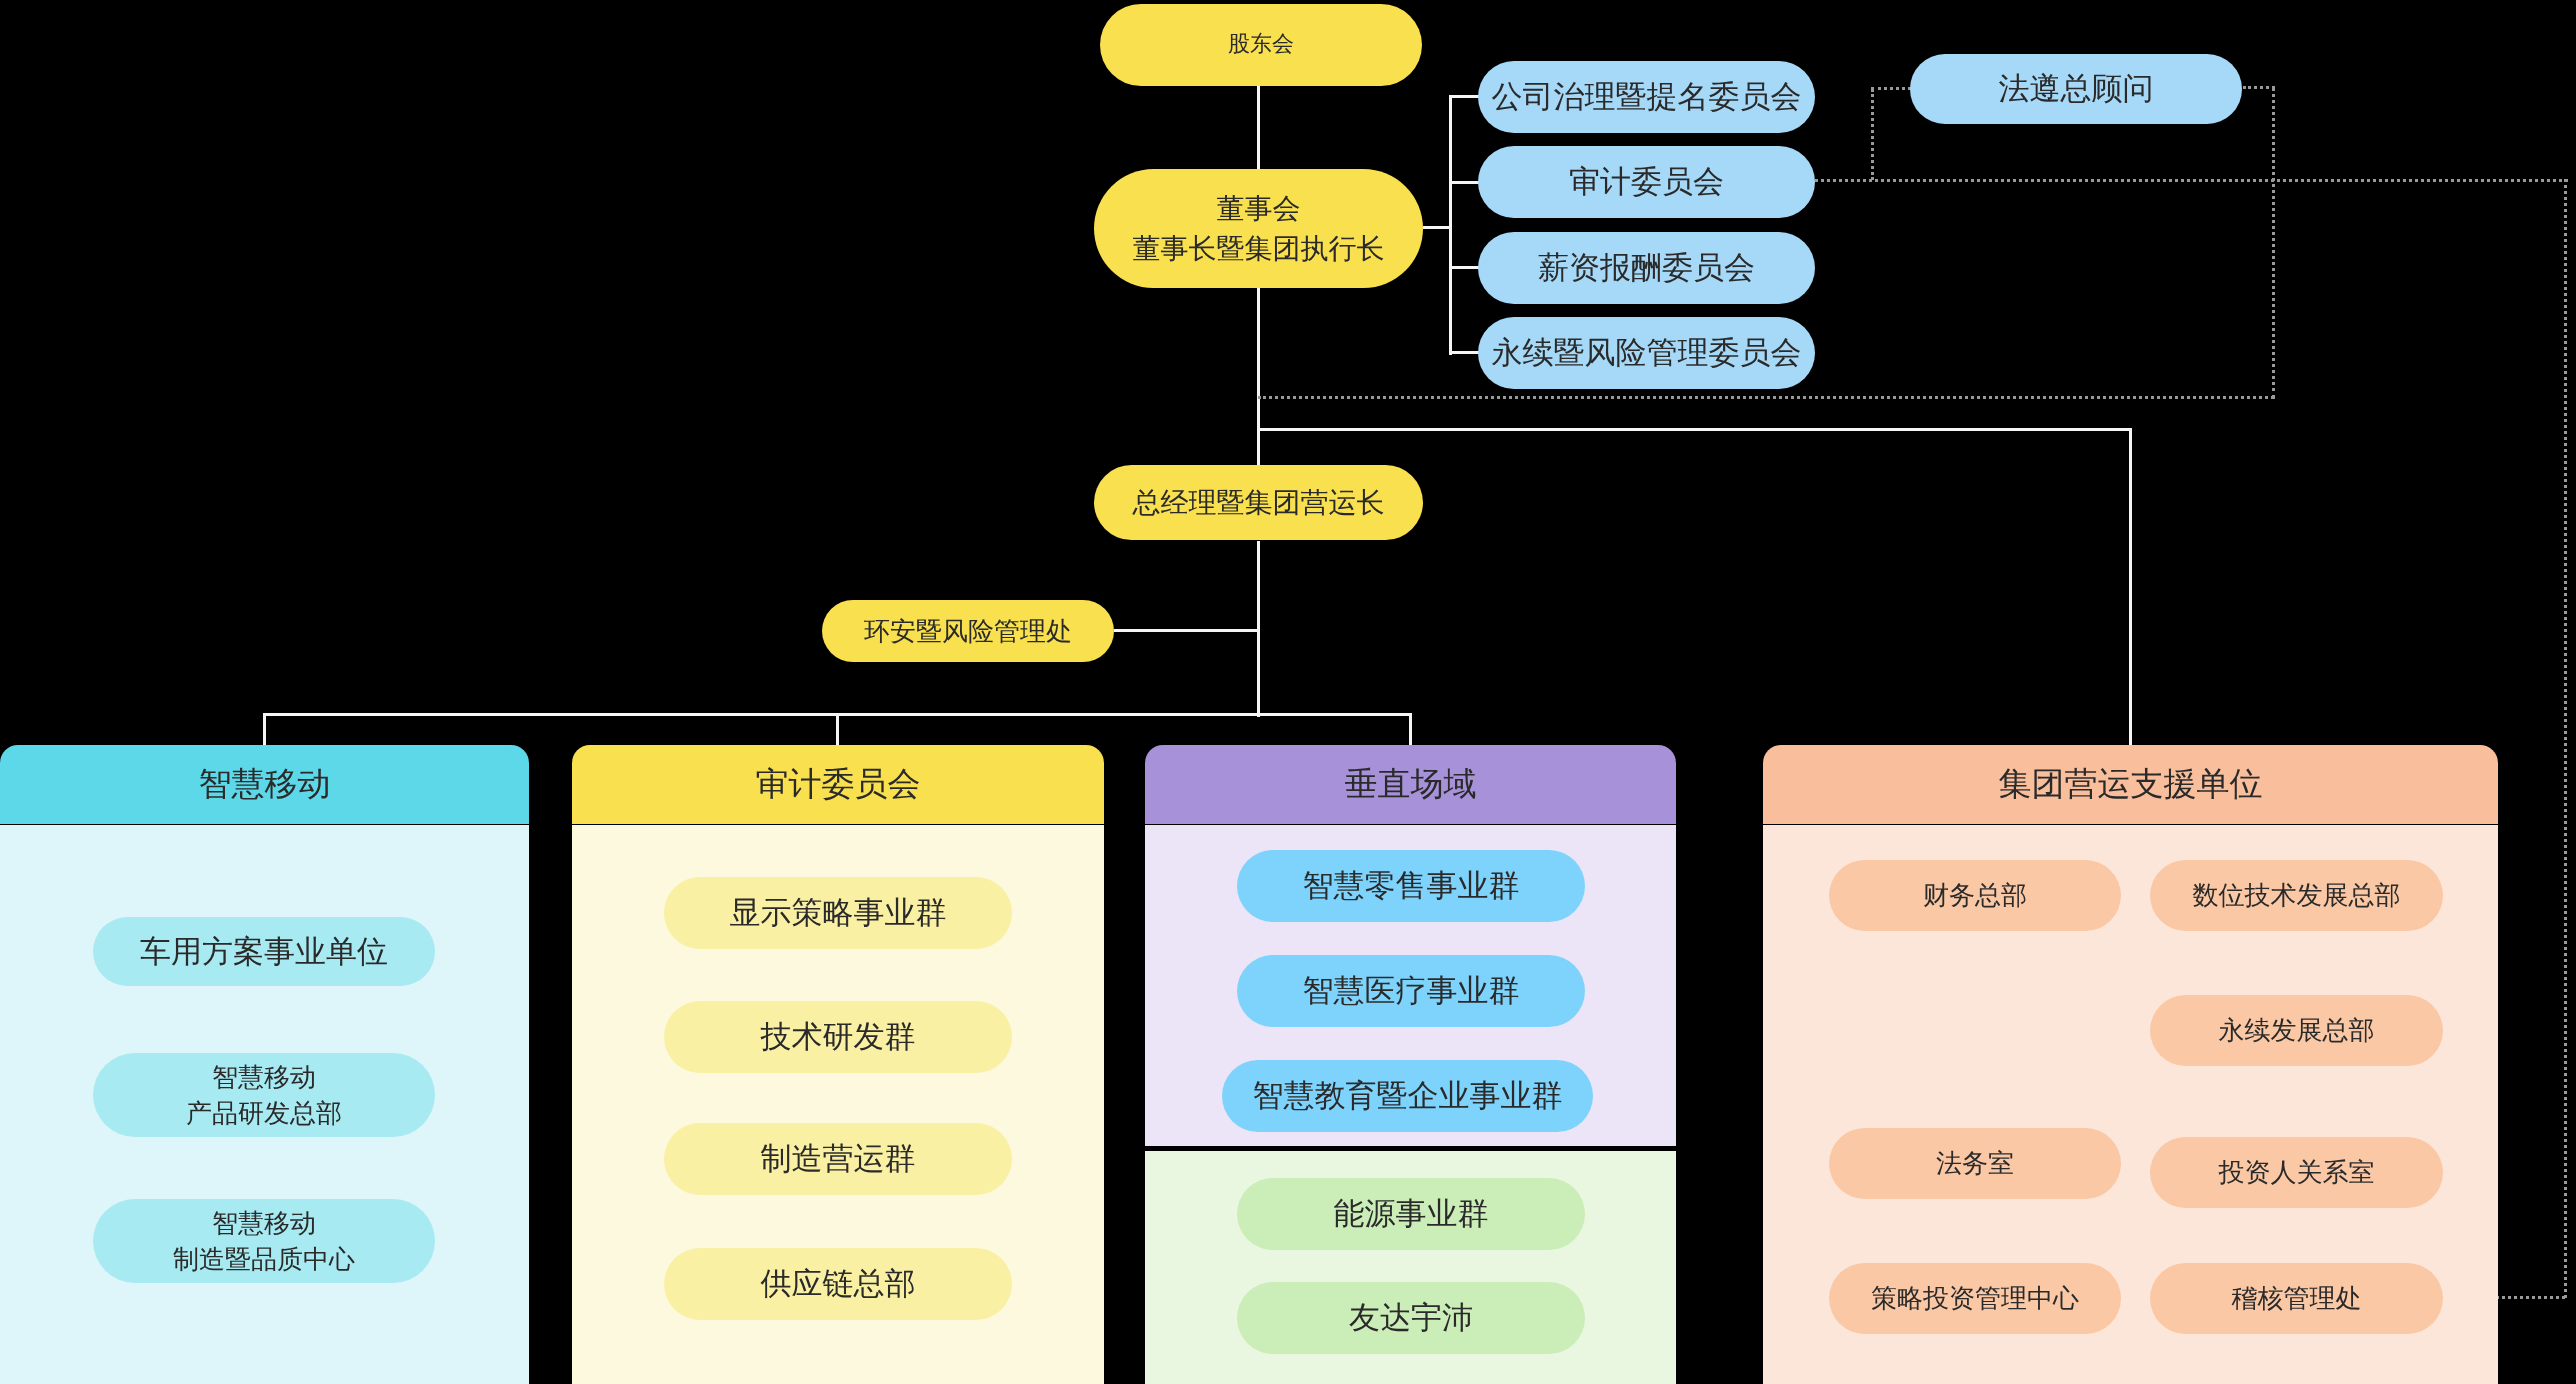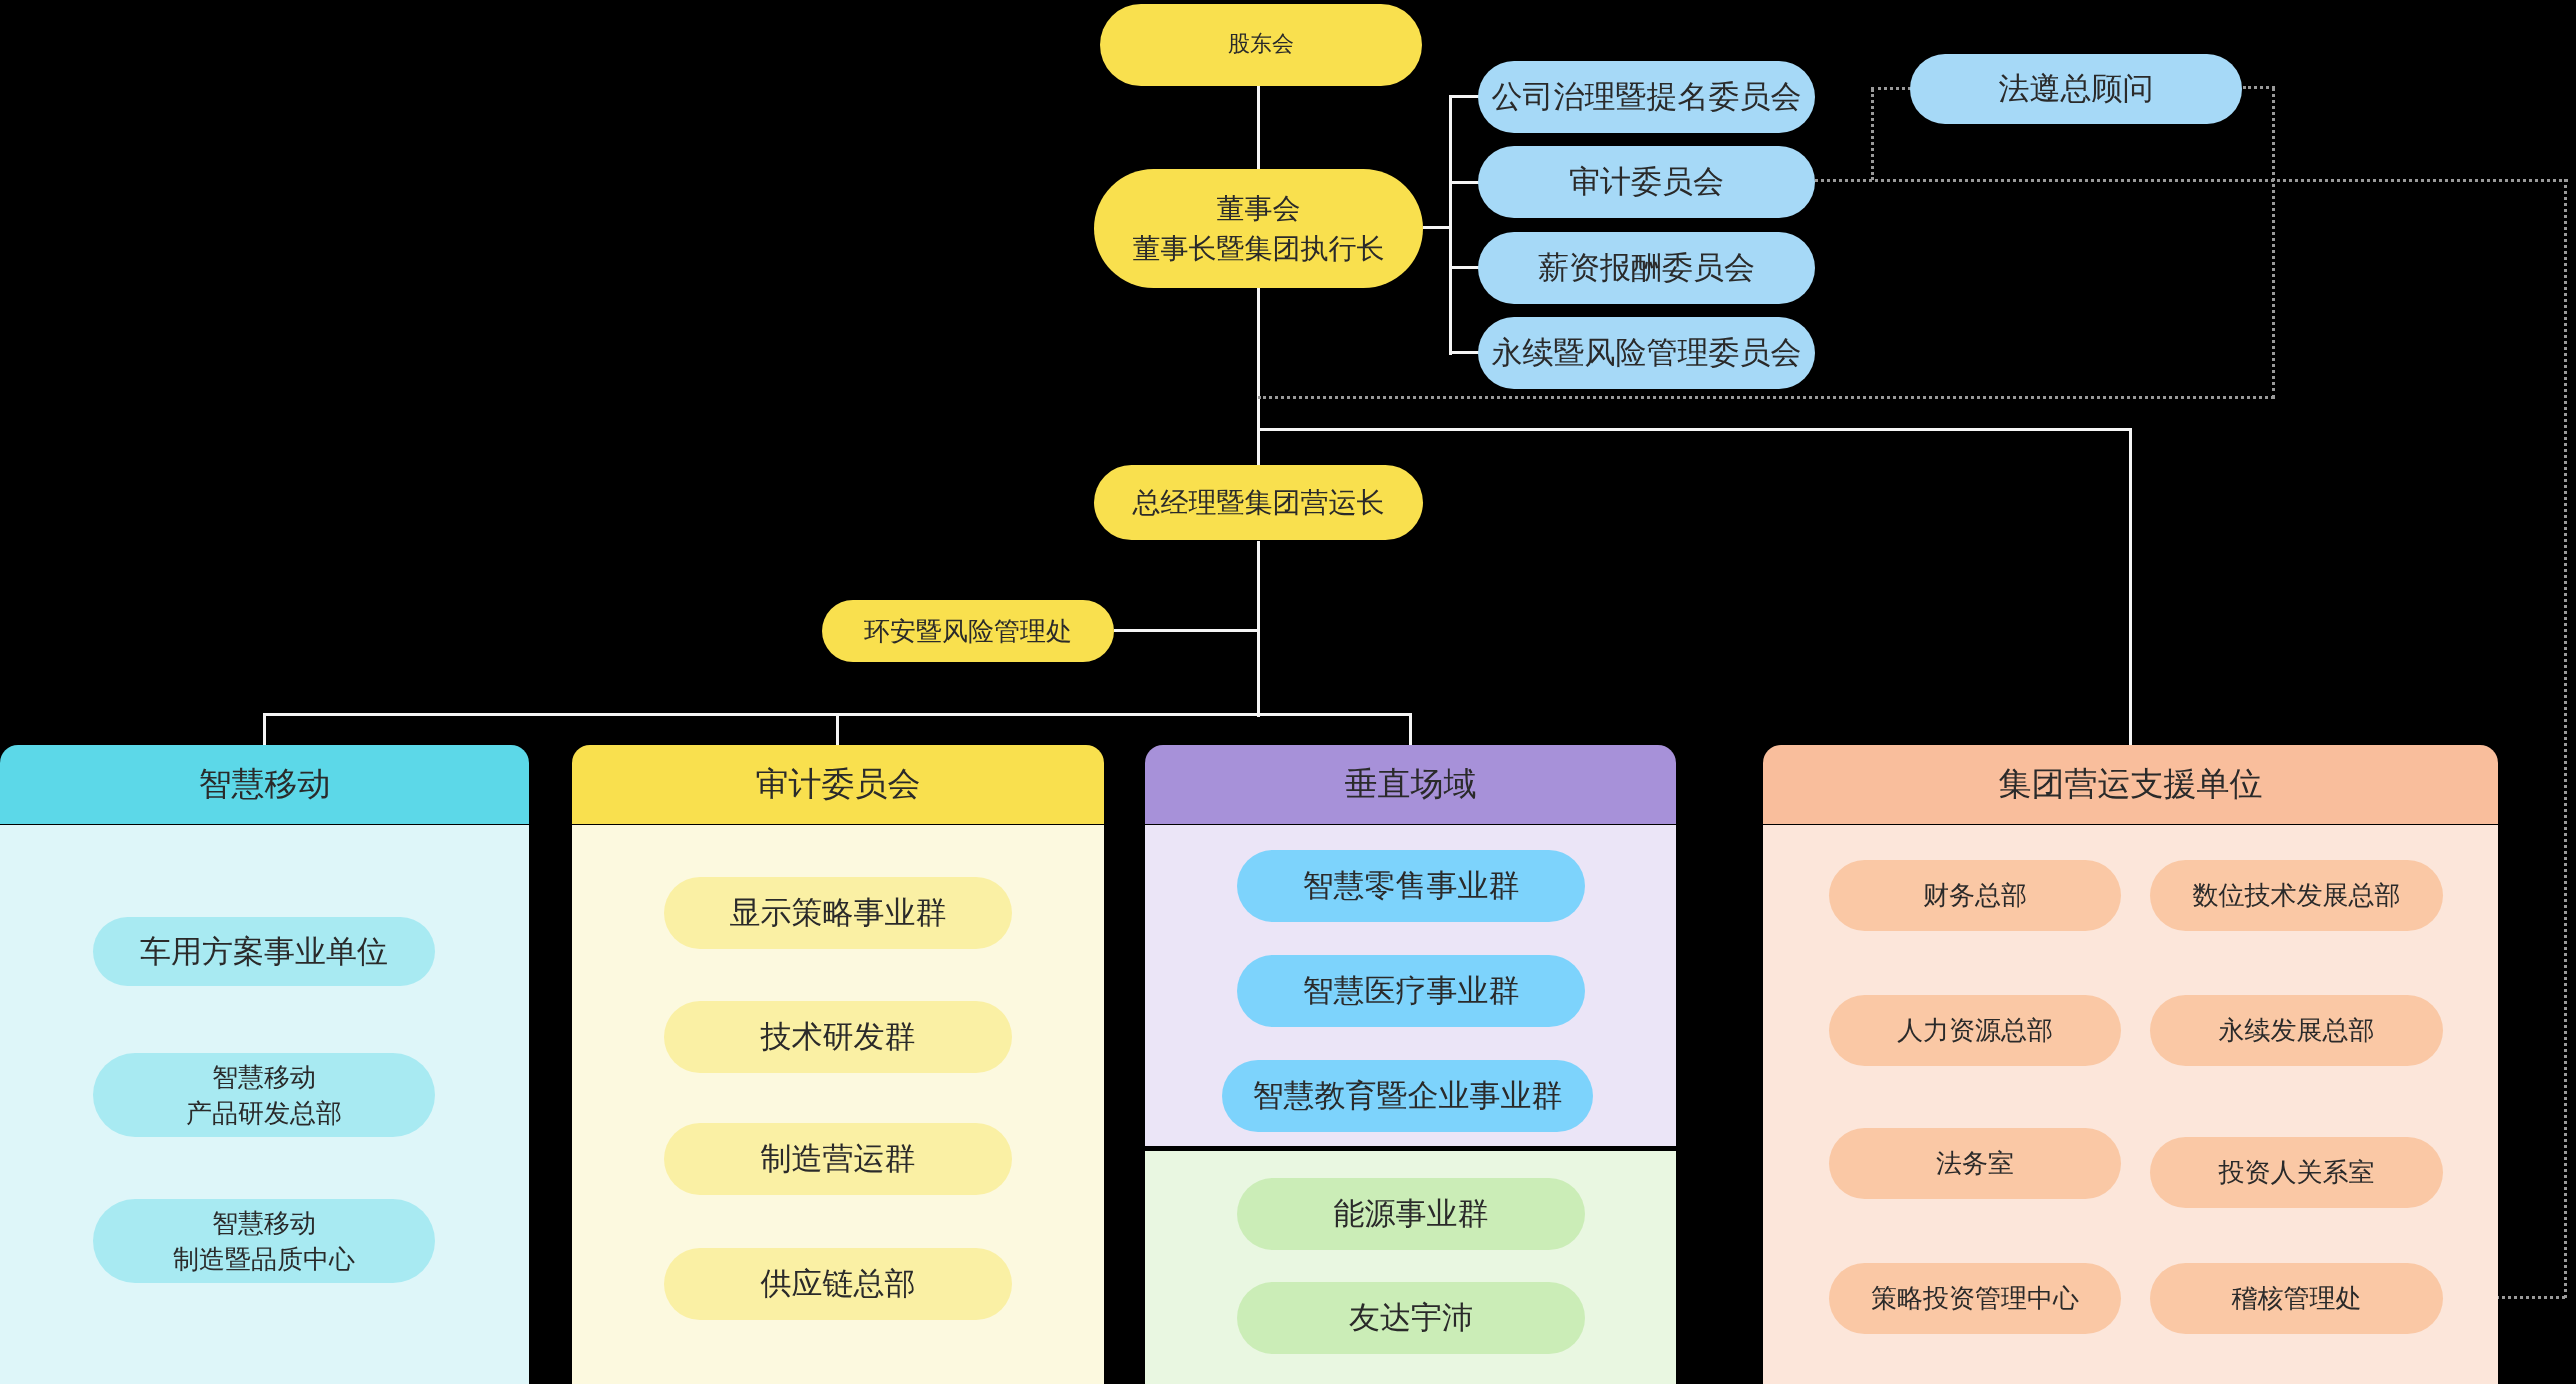--- a/index.html
+++ b/index.html
@@ -128,21 +128,20 @@
   <div class="pill p-purple" style="left:1237px; top:955px; width:348px; height:72px;">智慧医疗事业群</div>
   <div class="pill p-purple" style="left:1222px; top:1060px; width:371px; height:72px;">智慧教育暨企业事业群</div>
   <div class="col-body b-green" style="left:1145px; top:1151px; width:531px; height:234px;"></div>
   <div class="pill p-green" style="left:1237px; top:1178px; width:348px; height:72px;">能源事业群</div>
   <div class="pill p-green" style="left:1237px; top:1282px; width:348px; height:72px;">友达宇沛</div>
 
   <div class="col-header h-peach" style="left:1763px; top:745px; width:735px; height:79px;">集团营运支援单位</div>
   <div class="col-body b-peach" style="left:1763px; top:825px; width:735px; height:560px;"></div>
 
   <div class="pill p-peach fs29" style="left:1829px; top:860px;  width:292px; height:71px;">财务总部</div>
-  <div class="pill p-peach fs29" style="left:1829px; top:995px; width:292px; height:71px;">人力资源总部</div>
   <div class="pill p-peach fs29" style="left:1829px; top:1128px; width:292px; height:71px;">法务室</div>
   <div class="pill p-peach fs29" style="left:1829px; top:1263px; width:292px; height:71px;">策略投资管理中心</div>
 
   <div class="pill p-peach fs29" style="left:2150px; top:995px; width:293px; height:71px;">永续发展总部</div>
   <div class="pill p-peach fs29" style="left:2150px; top:860px;  width:293px; height:71px;">数位技术发展总部</div>
   <div class="pill p-peach fs29" style="left:2150px; top:1128px; width:293px; height:71px;margin-top:9px;">投资人关系室</div>
   <div class="pill p-peach fs29" style="left:2150px; top:1263px; width:293px; height:71px;">稽核管理处</div>
 
 </div>
 

